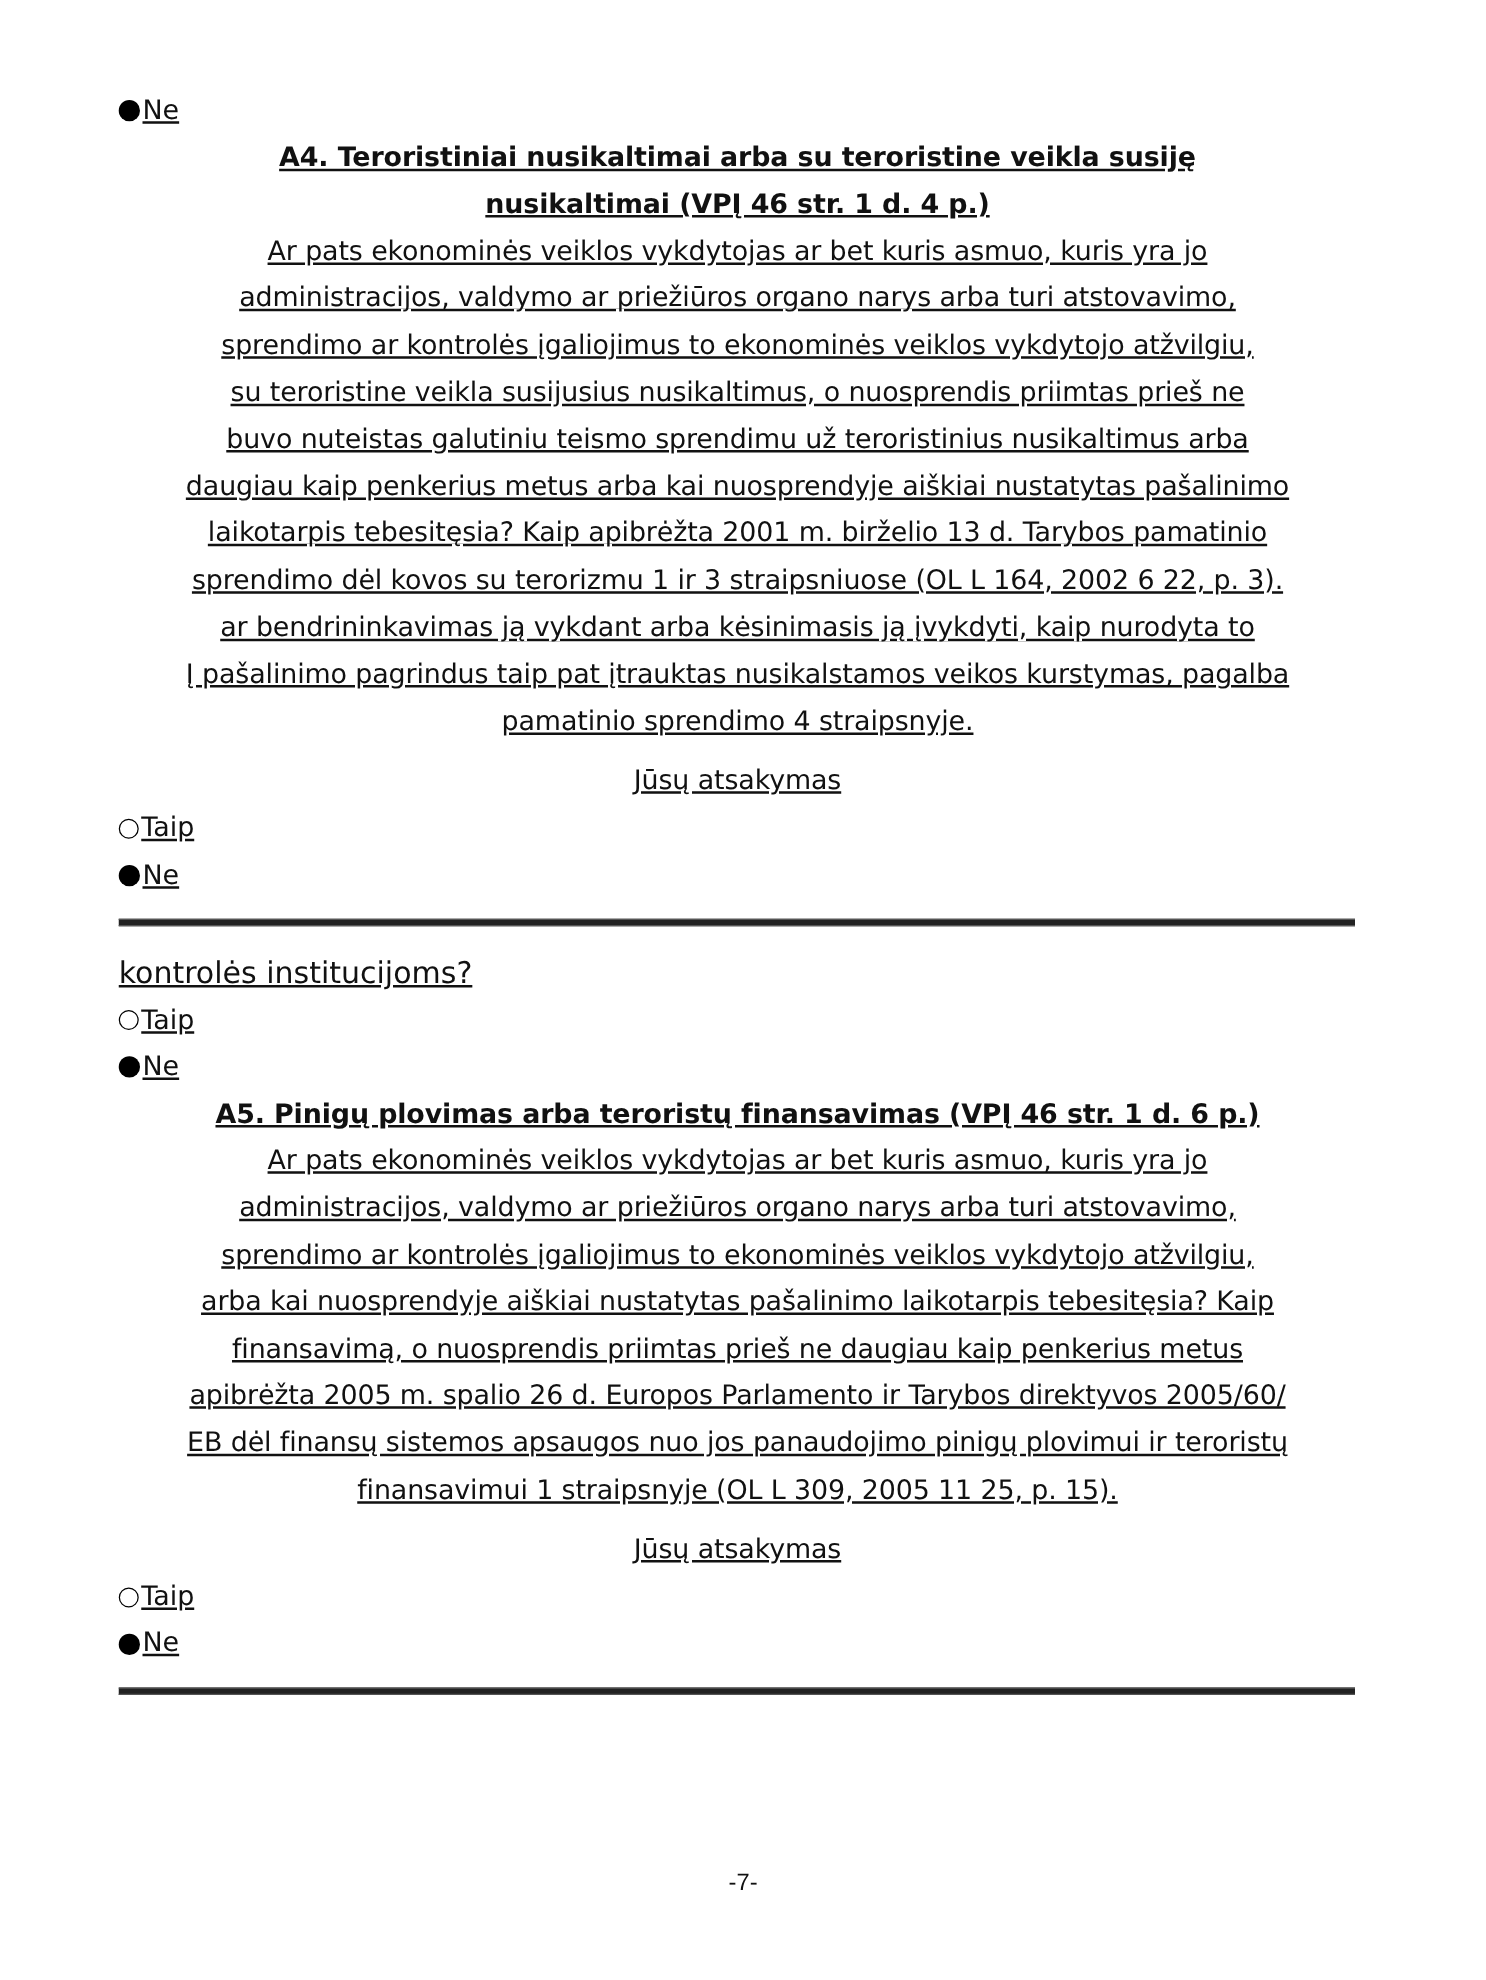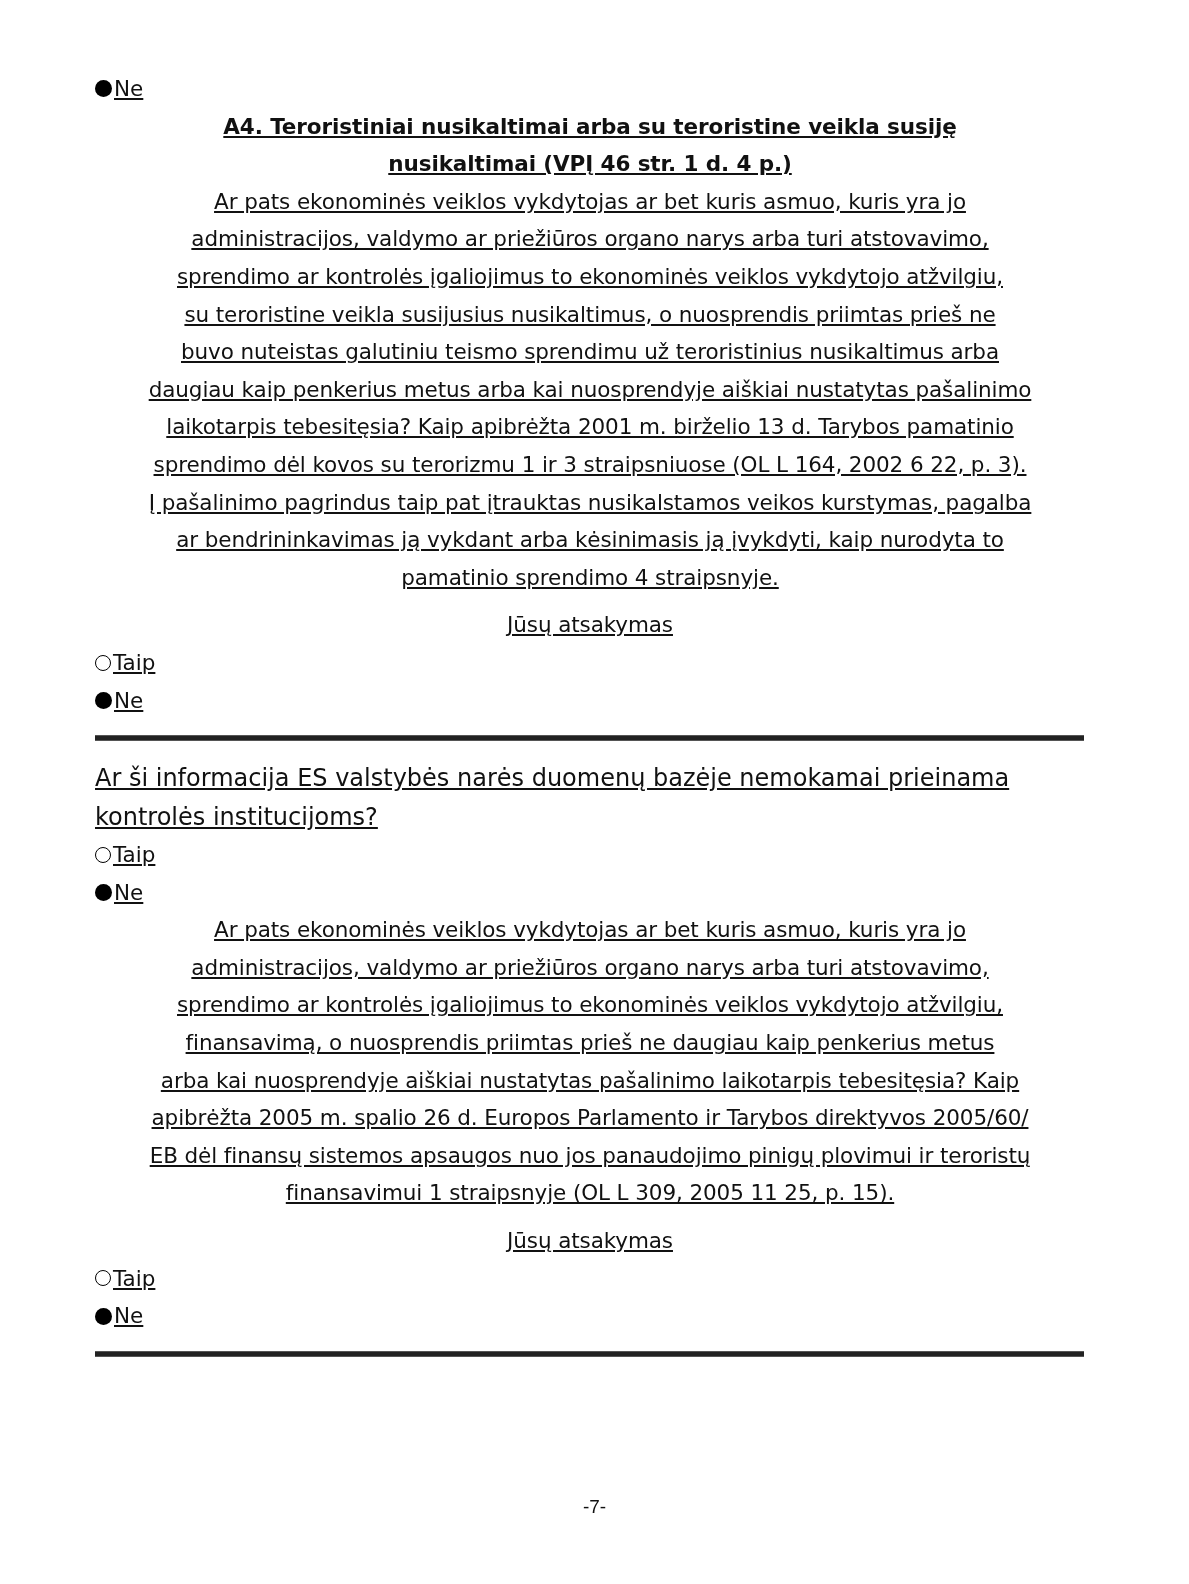--- a/index.html
+++ b/index.html
@@ -33,56 +33,56 @@
     <div class="line bold">A4. Teroristiniai nusikaltimai arba su teroristine veikla susiję</div>
     <div class="line bold">nusikaltimai (VPĮ 46 str. 1 d. 4 p.)</div>
     <div class="line">Ar pats ekonominės veiklos vykdytojas ar bet kuris asmuo, kuris yra jo</div>
     <div class="line">administracijos, valdymo ar priežiūros organo narys arba turi atstovavimo,</div>
     <div class="line">sprendimo ar kontrolės įgaliojimus to ekonominės veiklos vykdytojo atžvilgiu,</div>
     <div class="line">su teroristine veikla susijusius nusikaltimus, o nuosprendis priimtas prieš ne</div>
     <div class="line">buvo nuteistas galutiniu teismo sprendimu už teroristinius nusikaltimus arba</div>
     <div class="line">daugiau kaip penkerius metus arba kai nuosprendyje aiškiai nustatytas pašalinimo</div>
     <div class="line">laikotarpis tebesitęsia? Kaip apibrėžta 2001 m. birželio 13 d. Tarybos pamatinio</div>
     <div class="line">sprendimo dėl kovos su terorizmu 1 ir 3 straipsniuose (OL L 164, 2002 6 22, p. 3).</div>
+    <div class="line">ar bendrininkavimas ją vykdant arba kėsinimasis ją įvykdyti, kaip nurodyta to</div>
     <div class="line">Į pašalinimo pagrindus taip pat įtrauktas nusikalstamos veikos kurstymas, pagalba</div>
-    <div class="line">ar bendrininkavimas ją vykdant arba kėsinimasis ją įvykdyti, kaip nurodyta to</div>
     <div class="line">pamatinio sprendimo 4 straipsnyje.</div>
     <div class="gap-sm"></div>
     <div class="line">Jūsų atsakymas</div>
     <div class="radio">
       <span class="mark empty"></span>
       <span>Taip</span>
     </div>
     <div class="radio">
       <span class="mark filled"></span>
       <span>Ne</span>
     </div>
   </div>
 
   <div class="rule"></div>
 
   <div>
-    <div class="question">Ar ši informacija ES valstybės narės duomenų bazėje nemokamai prieinama</div>
     <div class="question">kontrolės institucijoms?</div>
     <div class="radio">
       <span class="mark empty"></span>
       <span>Taip</span>
     </div>
     <div class="radio">
       <span class="mark filled"></span>
       <span>Ne</span>
     </div>
   </div>
 
   <div>
+    <div class="line bold">A5. Pinigų plovimas arba teroristų finansavimas (VPĮ 46 str. 1 d. 6 p.)</div>
     <div class="line">Ar pats ekonominės veiklos vykdytojas ar bet kuris asmuo, kuris yra jo</div>
     <div class="line">administracijos, valdymo ar priežiūros organo narys arba turi atstovavimo,</div>
     <div class="line">sprendimo ar kontrolės įgaliojimus to ekonominės veiklos vykdytojo atžvilgiu,</div>
+    <div class="line">arba kai nuosprendyje aiškiai nustatytas pašalinimo laikotarpis tebesitęsia? Kaip</div>
     <div class="line">finansavimą, o nuosprendis priimtas prieš ne daugiau kaip penkerius metus</div>
-    <div class="line">arba kai nuosprendyje aiškiai nustatytas pašalinimo laikotarpis tebesitęsia? Kaip</div>
     <div class="line">apibrėžta 2005 m. spalio 26 d. Europos Parlamento ir Tarybos direktyvos 2005/60/</div>
     <div class="line">EB dėl finansų sistemos apsaugos nuo jos panaudojimo pinigų plovimui ir teroristų</div>
     <div class="line">finansavimui 1 straipsnyje (OL L 309, 2005 11 25, p. 15).</div>
     <div class="gap-sm"></div>
     <div class="line">Jūsų atsakymas</div>
     <div class="radio">
       <span class="mark empty"></span>
       <span>Taip</span>
     </div>
     <div class="radio">

